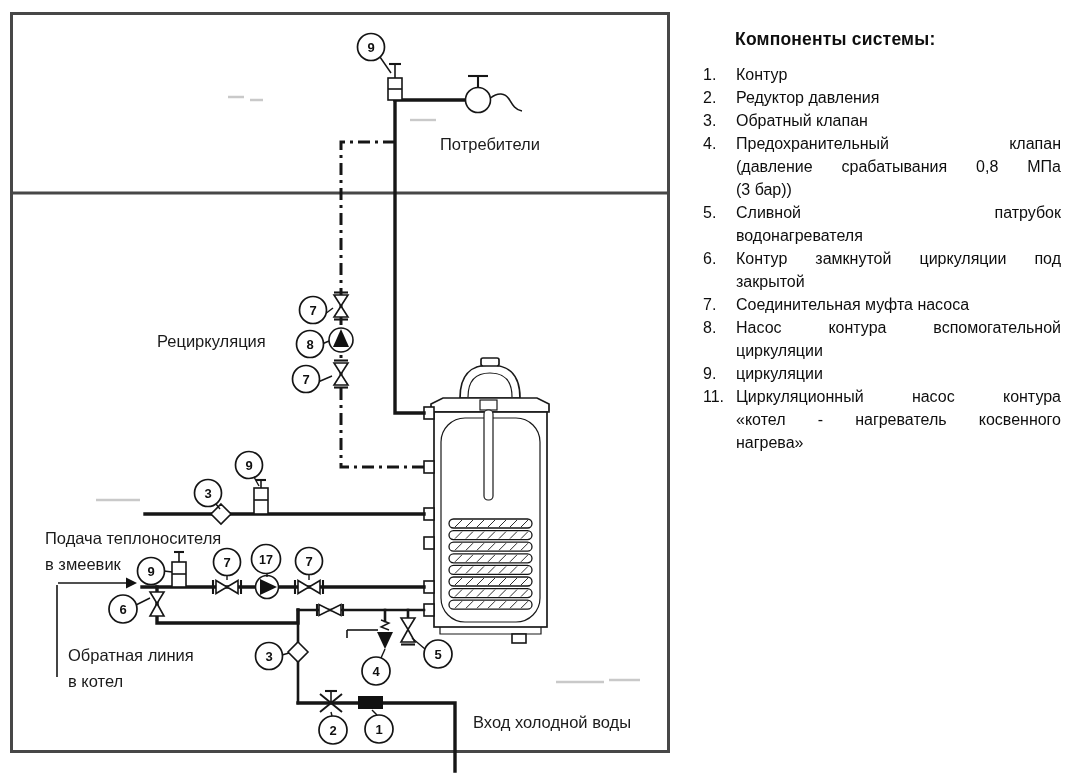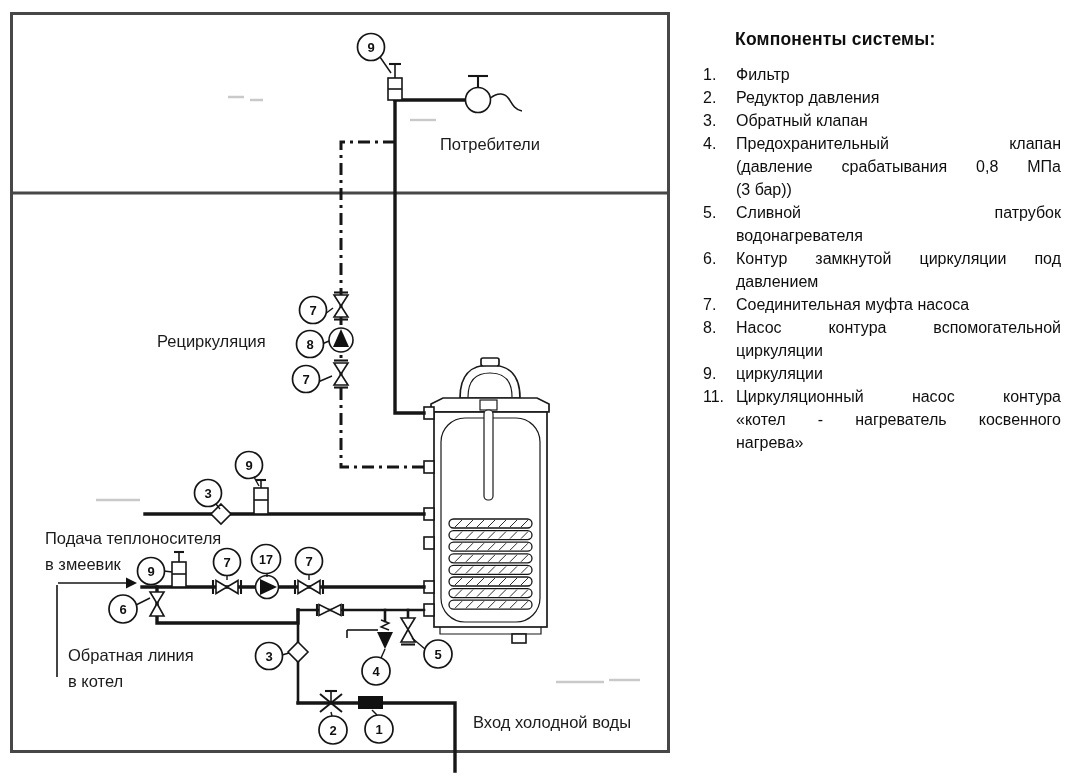--- a/index.html
+++ b/index.html
@@ -297,21 +297,21 @@
     <text class="dlabel" x="68" y="687">в котел</text>
     <text class="dlabel" x="473" y="728">Вход холодной воды</text>
   </svg>
 
   <div class="legend">
     <div class="legend-title">Компоненты системы:</div>
 
     <div class="li">
       <span class="num">1.</span>
       <div class="txt">
-          <div class="nl">Фильтр</div>
+          <div class="nl">Контур</div>
         </div>
     </div>
     <div class="li">
       <span class="num">2.</span>
       <div class="txt">
           <div class="nl">Редуктор давления</div>
         </div>
     </div>
     <div class="li">
       <span class="num">3.</span>
@@ -331,21 +331,21 @@
       <span class="num">5.</span>
       <div class="txt">
         <div class="jl">Сливной патрубок</div>
         <div class="nl">водонагревателя</div>
       </div>
     </div>
     <div class="li">
       <span class="num">6.</span>
       <div class="txt">
         <div class="jl">Контур замкнутой циркуляции под</div>
-        <div class="nl">давлением</div>
+        <div class="nl">закрытой</div>
       </div>
     </div>
     <div class="li">
       <span class="num">7.</span>
       <div class="txt">
           <div class="nl">Соединительная муфта насоса</div>
         </div>
     </div>
     <div class="li">
       <span class="num">8.</span>

